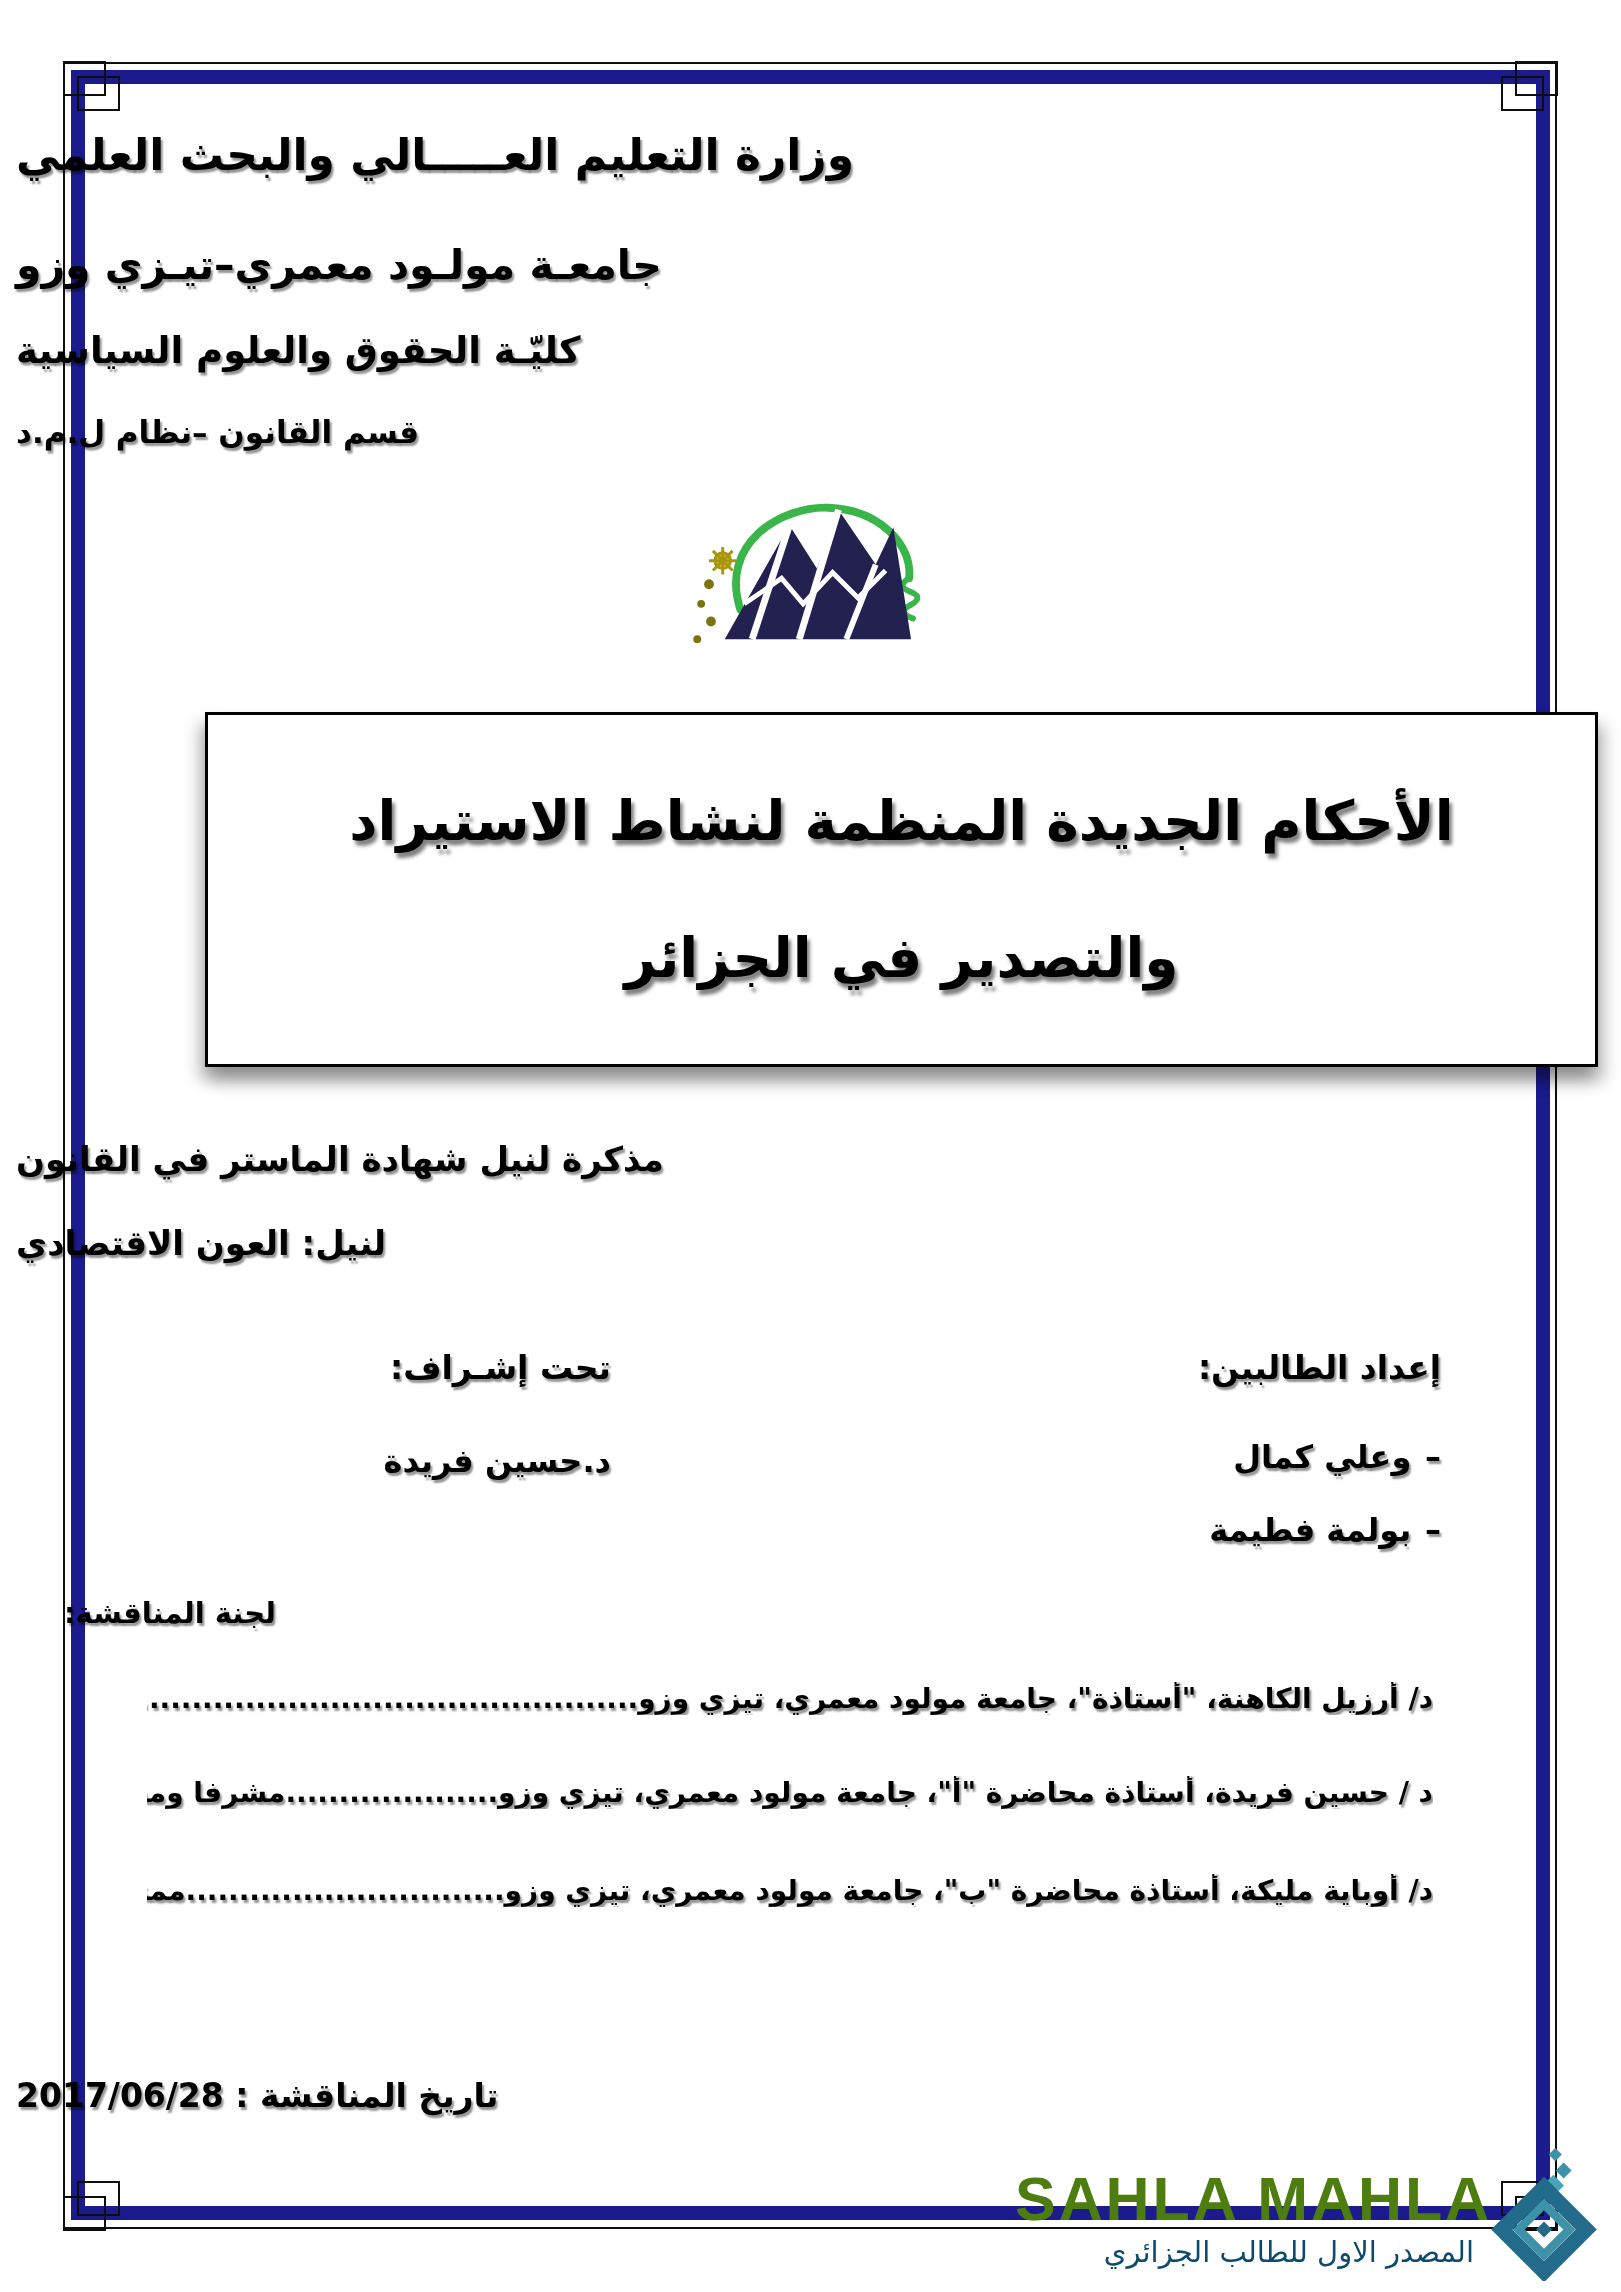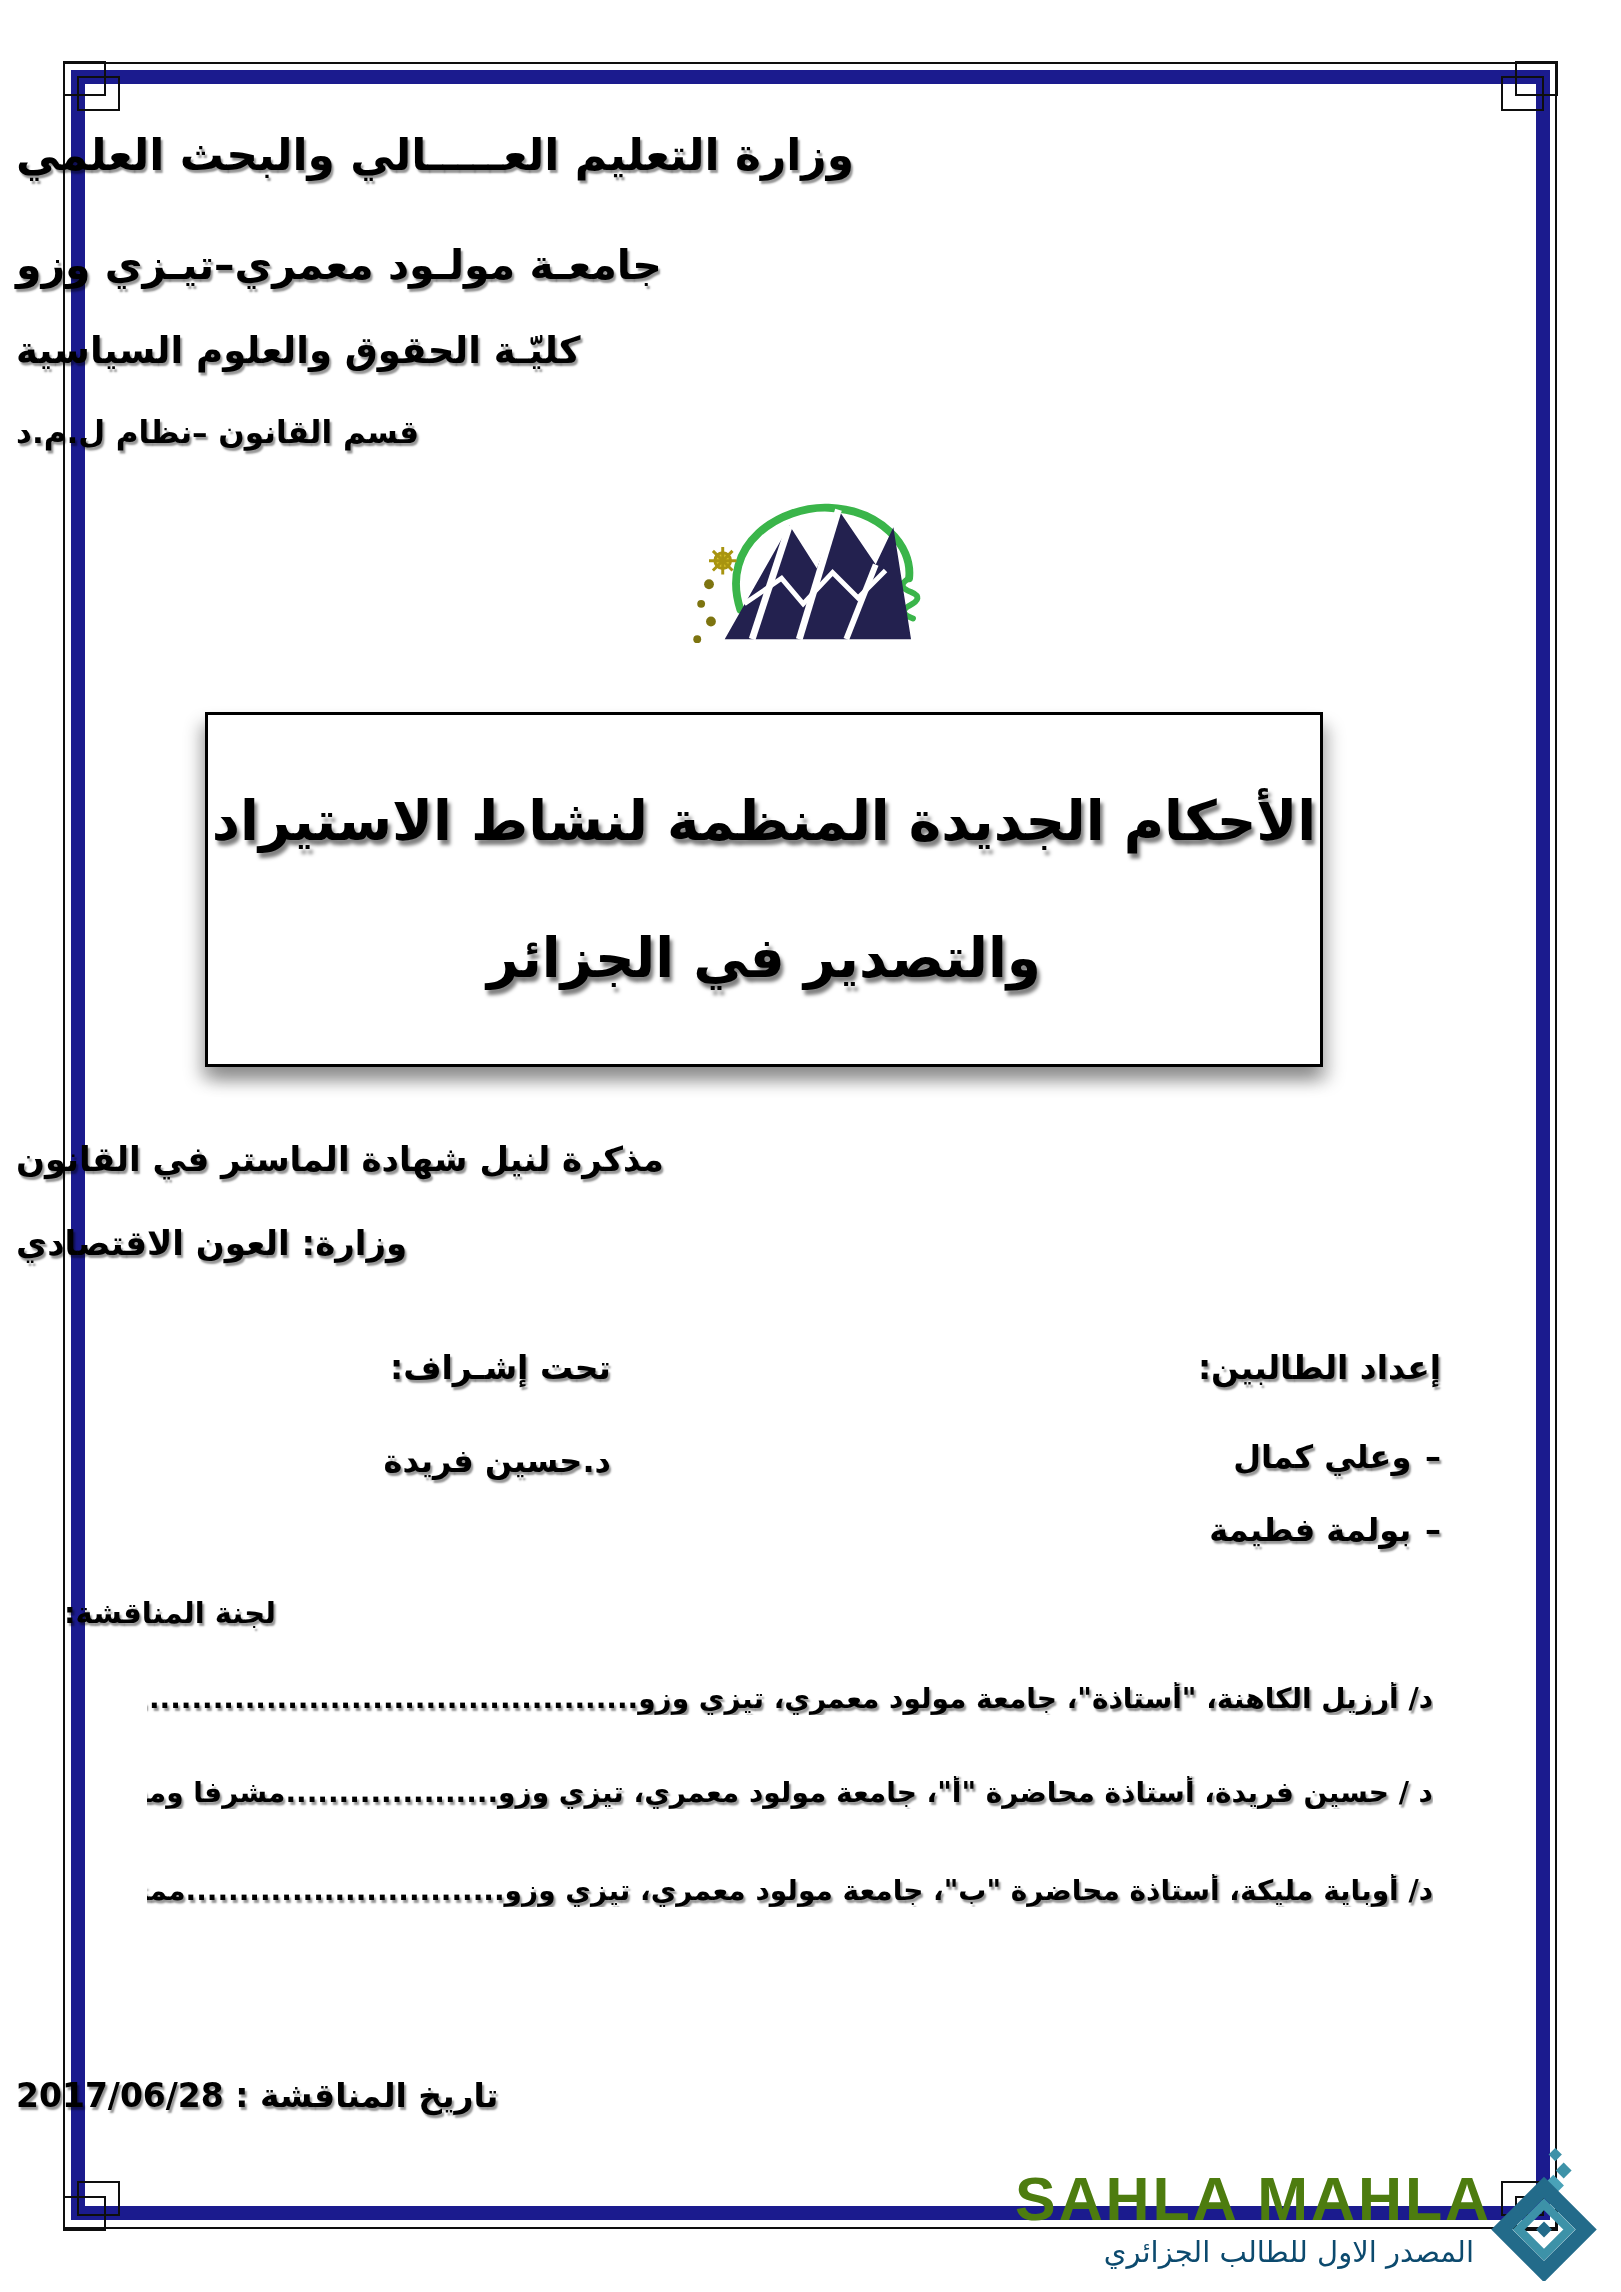--- a/index.html
+++ b/index.html
@@ -29,21 +29,21 @@
   .center-line{position:absolute;left:16px;right:0;text-align:left;direction:rtl;white-space:nowrap;}
   .sh{text-shadow:2px 2.9px 2px rgba(0,0,0,0.42);}
   .ministry{top:129px;font-size:44px;}
   .university{top:241px;font-size:41px;}
   .faculty{top:329px;font-size:37px;}
   .department{top:414px;font-size:31px;}
 
   .uni-logo{position:absolute;top:484px;left:50%;transform:translateX(-50%);}
 
   .title-box{
-    position:absolute;left:205px;top:712px;width:1118px;height:355px;
+    position:absolute;left:205px;top:712px;width:1393px;height:355px;
     border:3.9px solid #000;box-sizing:border-box;background:#fff;
     box-shadow:-4.9px 11.8px 15.7px rgba(0,0,0,0.30), 6.9px 13.7px 15.7px rgba(0,0,0,0.22);
     display:flex;flex-direction:column;align-items:center;justify-content:center;
     gap:73px;
   }
   .title-line{direction:rtl;white-space:nowrap;font-size:55px;
     text-shadow:2.9px 4.9px 3.9px rgba(0,0,0,0.5);}
 
   .degree1{top:1139px;font-size:34px;}
   .degree2{top:1223px;font-size:34px;}
@@ -128,21 +128,21 @@
       <circle cx="14" cy="158" r="4" fill="#7d7410"></circle>
     </svg>
   </div>
 
   <div class="title-box">
     <div class="title-line">الأحكام الجديدة المنظمة لنشاط الاستيراد</div>
     <div class="title-line">والتصدير في الجزائر</div>
   </div>
 
   <div class="center-line sh degree1">مذكرة لنيل شهادة الماستر في القانون</div>
-  <div class="center-line sh degree2">وزارة: العون الاقتصادي</div>
+  <div class="center-line sh degree2">لنيل: العون الاقتصادي</div>
 
   <div class="authors-block">
     <div class="authors-heading sh">إعداد الطالبين:</div>
     <div class="student-line sh"><span class="dash">–</span><span>وعلي كمال</span></div>
     <div class="student-line sh"><span class="dash">–</span><span>بولمة فطيمة</span></div>
   </div>
 
   <div class="supervisor-block">
     <div class="supervisor-heading sh">تحت إشـراف:</div>
     <div class="supervisor-name sh">د.حسين فريدة</div>

